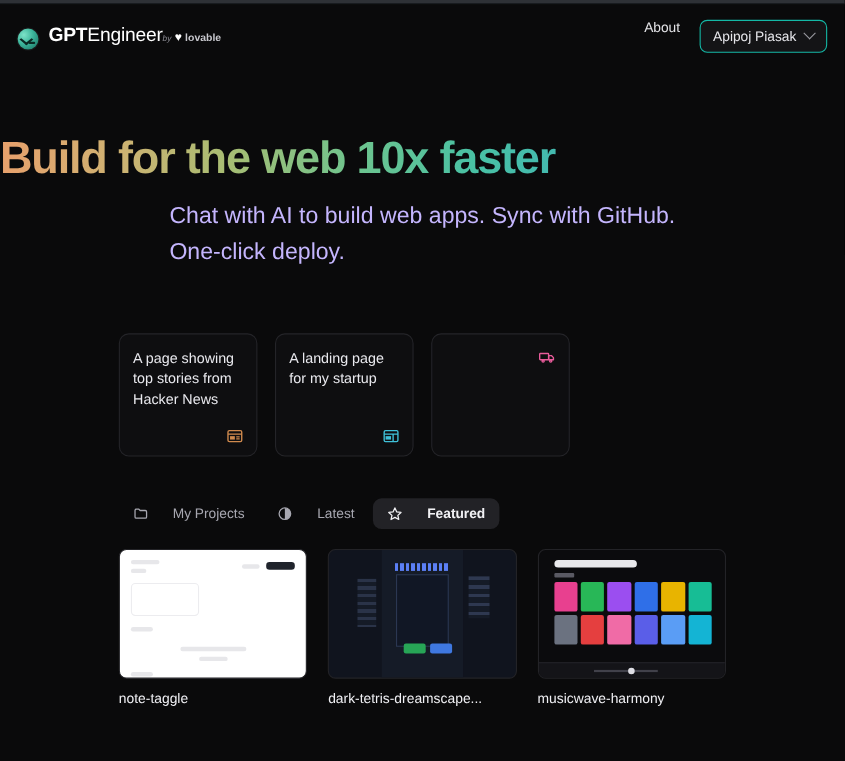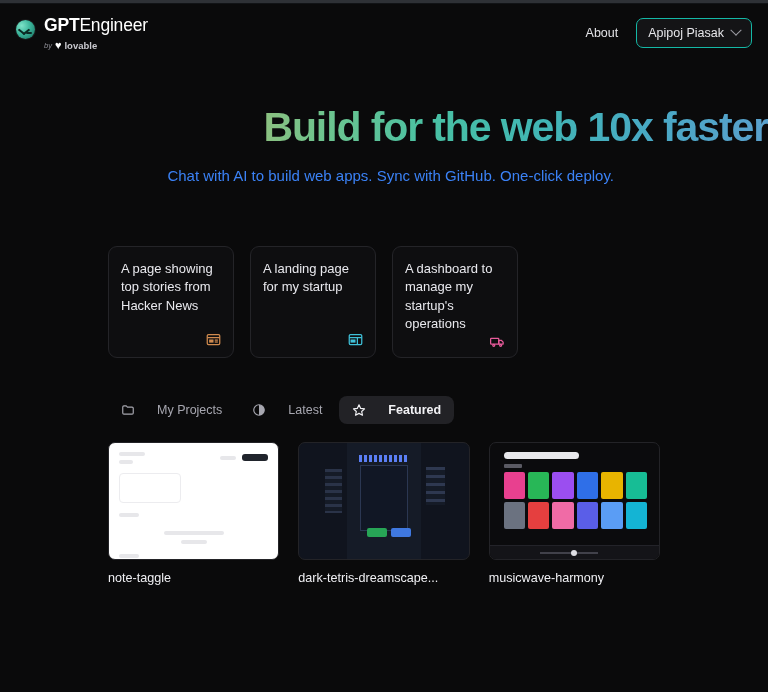--- a/index.html
+++ b/index.html
@@ -45,63 +45,63 @@
     width: 6px; height: 6px;
     border-left: 2px solid #0b2a24;
     border-bottom: 2px solid #0b2a24;
     transform: rotate(-45deg) skew(6deg,6deg);
   }
   .brand-mark::after {
     content: "";
     position: absolute; right: 3px; bottom: 5px;
     width: 6px; height: 2px; background: #0b2a24; border-radius: 1px;
   }
-  .brand-texts { display: flex; flex-direction: column; line-height: 1; }
+  .brand-texts { display: flex; flex-direction: row; line-height: 1; }
   .brand-title { font-size: 17.5px; color: #ffffff; letter-spacing: -0.2px; }
   .brand-title b { font-weight: 700; }
   .brand-title span.light { font-weight: 400; }
   .brand-sub {
     margin-top: 5px;
     font-size: 9.5px; color: #c9c9cf; font-weight: 700;
     display: flex; align-items: center; gap: 3px;
   }
   .brand-sub .by { font-size: 7.5px; font-weight: 400; color: #8e8e96; font-style: italic; }
   .heart { color: #ffffff; font-size: 11px; line-height: 1; }
 
-  .nav-right { display: flex; align-items: center; gap: 18px; }
+  .nav-right { display: flex; gap: 18px; }
   .nav-link {
     font-size: 12.5px; color: #e3e3e7; text-decoration: none; cursor: pointer;
   }
   .user-btn {
     display: flex; align-items: center; gap: 8px;
     background: #141416;
     border: 1px solid #14b8a6;
     border-radius: 7px;
     padding: 7px 11px;
     font-size: 12.5px; color: #e6e6ea;
     cursor: pointer;
   }
   .chev { width: 8px; height: 8px; border-right: 1.4px solid #9b9ba2; border-bottom: 1.4px solid #9b9ba2; transform: rotate(45deg) translate(-2px,-2px); }
 
   
-  .hero { text-align: right; margin-top: 42px; }
+  .hero { text-align: left; margin-top: 58px; }
   .headline {
     font-size: 41px; font-weight: 700; letter-spacing: -1.1px;
     background-image: linear-gradient(95deg,
        #e8a06c 0%, #cfb272 14%, #a8bd73 27%,
        #6ec48e 42%, #49c1a4 56%, #41b6b4 70%,
        #48a9c4 84%, #5aa0cd 100%);
     -webkit-background-clip: text; background-clip: text;
     color: transparent; -webkit-text-fill-color: transparent;
     line-height: 1.15;
   }
   .subhead {
     margin: 14px auto 0;
     width: 460px;
-    font-size: 15px; color: #3b82f6; line-height: 1.52;
+    font-size: 21px; color: #c4b5fd; line-height: 1.52;
   }
 
   
   .cards {
     margin: 58px auto 0;
     width: 552px;
     display: grid; grid-template-columns: repeat(4, 1fr); gap: 16px;
   }
   .card {
     height: 112px;
@@ -249,21 +249,20 @@
           <rect x="2" y="4" width="20" height="16" rx="2"></rect>
           <line x1="2" y1="9" x2="22" y2="9"></line>
           <line x1="15" y1="9" x2="15" y2="20"></line>
           <rect x="4" y="12" width="8" height="5" fill="#3fc0d8" stroke="none"></rect>
         </svg>
       </div>
     </div>
 
 
     <div class="card">
-      <div class="card-text">A dashboard to manage my startup's operations</div>
       <div class="card-icon">
         <svg class="ic" viewBox="0 0 24 24" fill="none" stroke="#e85b9a" stroke-width="2" stroke-linecap="round" stroke-linejoin="round">
           <rect x="1" y="7" width="13" height="9" rx="1"></rect>
           <path d="M14 10h4l3 3v3h-7z"></path>
           <circle cx="6" cy="18" r="1.6"></circle>
             <circle cx="17" cy="18" r="1.6"></circle>
         </svg>
       </div>
     </div>
 

